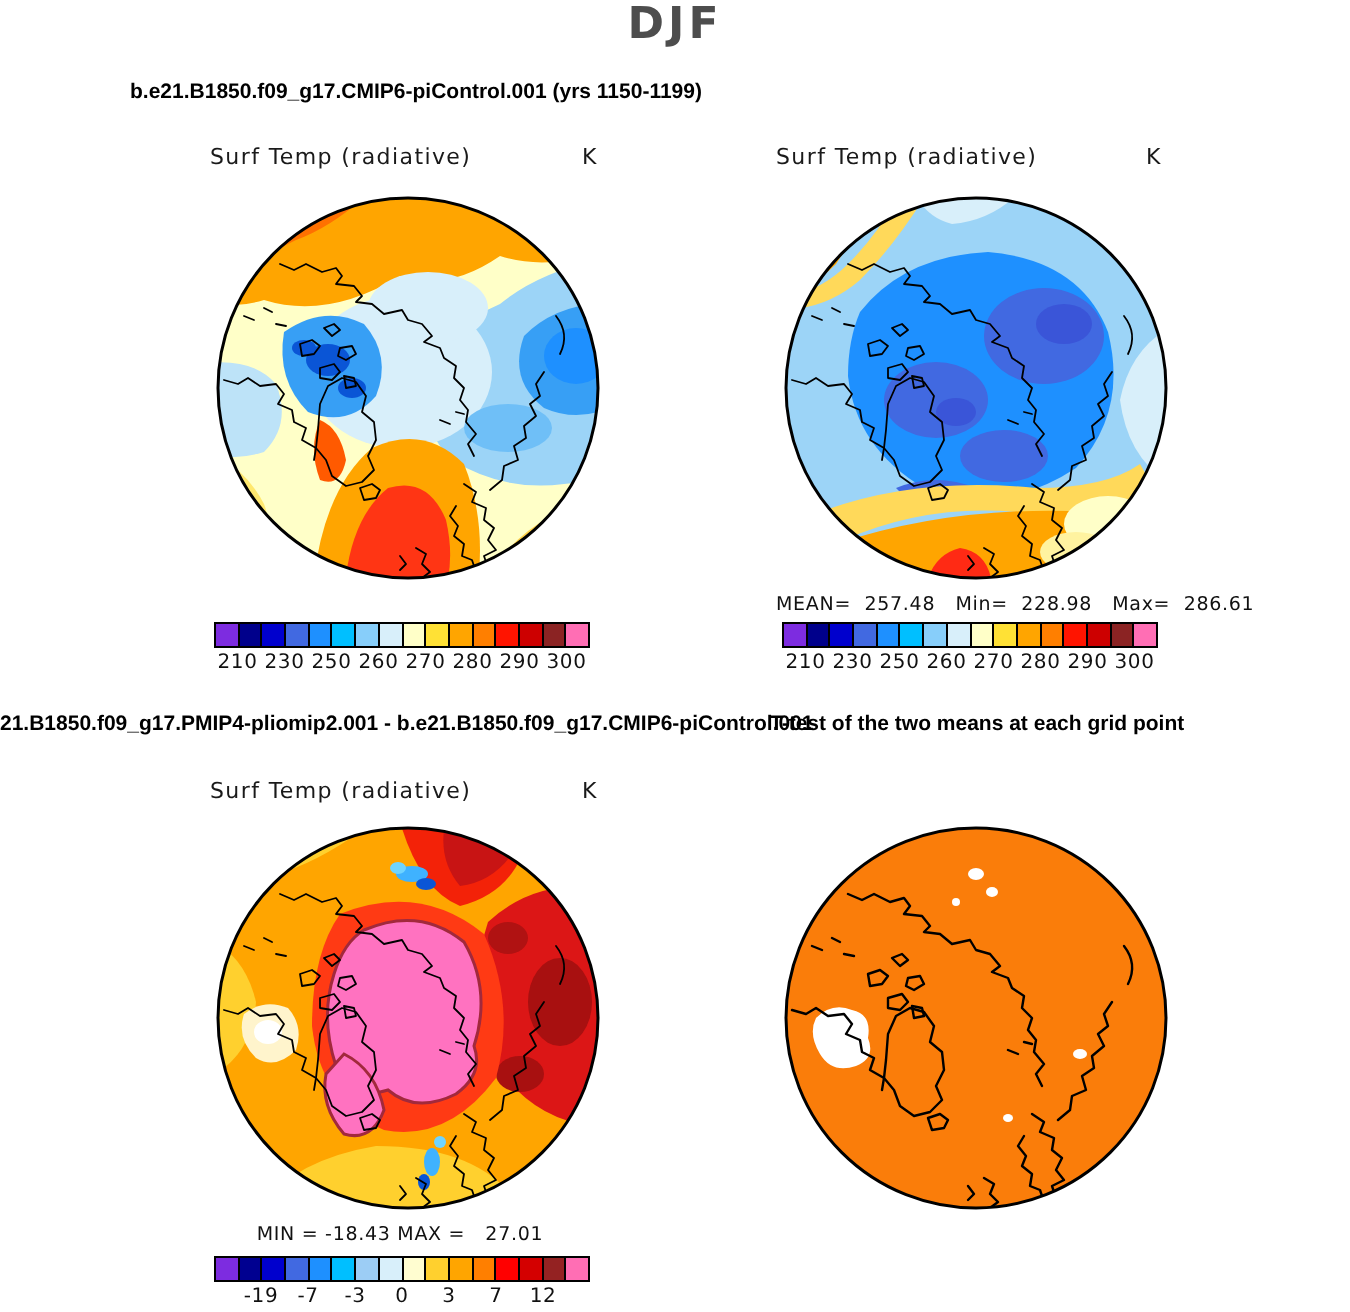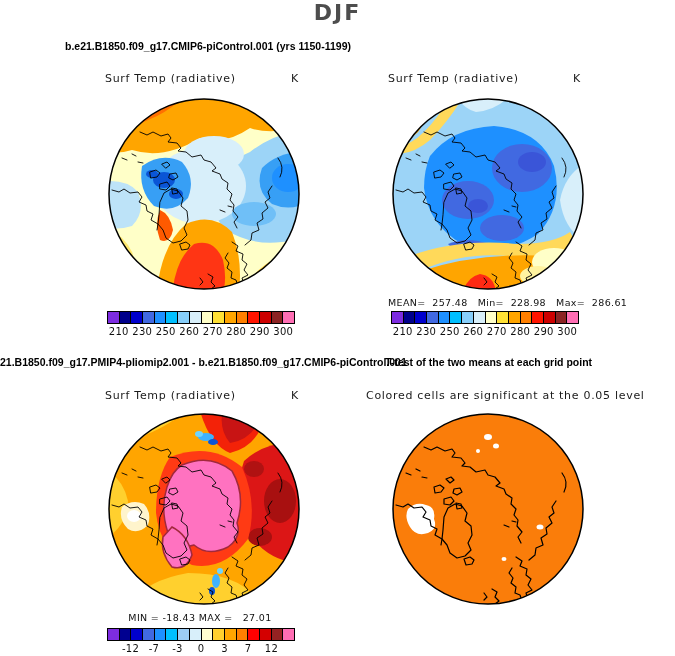--- a/index.html
+++ b/index.html
@@ -228,30 +228,29 @@
       <div class="cell" style="background: rgb(255, 253, 208);"></div>
       <div class="cell" style="background: rgb(255, 208, 46);"></div>
       <div class="cell" style="background: rgb(255, 165, 0);"></div>
       <div class="cell" style="background: rgb(255, 127, 0);"></div>
       <div class="cell" style="background: rgb(255, 0, 0);"></div>
       <div class="cell" style="background: rgb(212, 0, 0);"></div>
       <div class="cell" style="background: rgb(148, 34, 34);"></div>
       <div class="cell" style="background: rgb(255, 110, 180);"></div>
     </div>
   <div class="tickrow" style="left:107px;top:643px;width:188px;">
-      <span class="tick" style="left: 12.5%;">-12</span>
+      <span class="tick" style="left: 12.5%;">-19</span>
       <span class="tick" style="left: 25%;">-7</span>
       <span class="tick" style="left: 37.5%;">-3</span>
       <span class="tick" style="left: 50%;">0</span>
       <span class="tick" style="left: 62.5%;">3</span>
       <span class="tick" style="left: 75%;">7</span>
       <span class="tick" style="left: 87.5%;">12</span>
     </div>
 
-  <div class="abs var-label" style="left:366px;top:389px;">Colored cells are significant at the 0.05 level</div>
 
   <svg class="abs" style="left:388px;top:409px;" width="200" height="200">
     <g clip-path="url(#mclip)">
       <rect x="0" y="0" width="200" height="200" fill="#FA7D0A"></rect>
       <path fill="#FFFFFF" d="M20,100 Q28,92 38,96 Q48,98 46,110 Q50,120 40,124 Q28,128 22,118 Q16,108 20,100 Z"></path>
       <ellipse fill="#FFFFFF" cx="100" cy="28" rx="4" ry="3"></ellipse>
       <ellipse fill="#FFFFFF" cx="108" cy="37" rx="3" ry="2.5"></ellipse>
       <ellipse fill="#FFFFFF" cx="152" cy="118" rx="3.5" ry="2.5"></ellipse>
       <ellipse fill="#FFFFFF" cx="116" cy="150" rx="2.5" ry="2"></ellipse>
       <ellipse fill="#FFFFFF" cx="90" cy="42" rx="2" ry="2"></ellipse>

